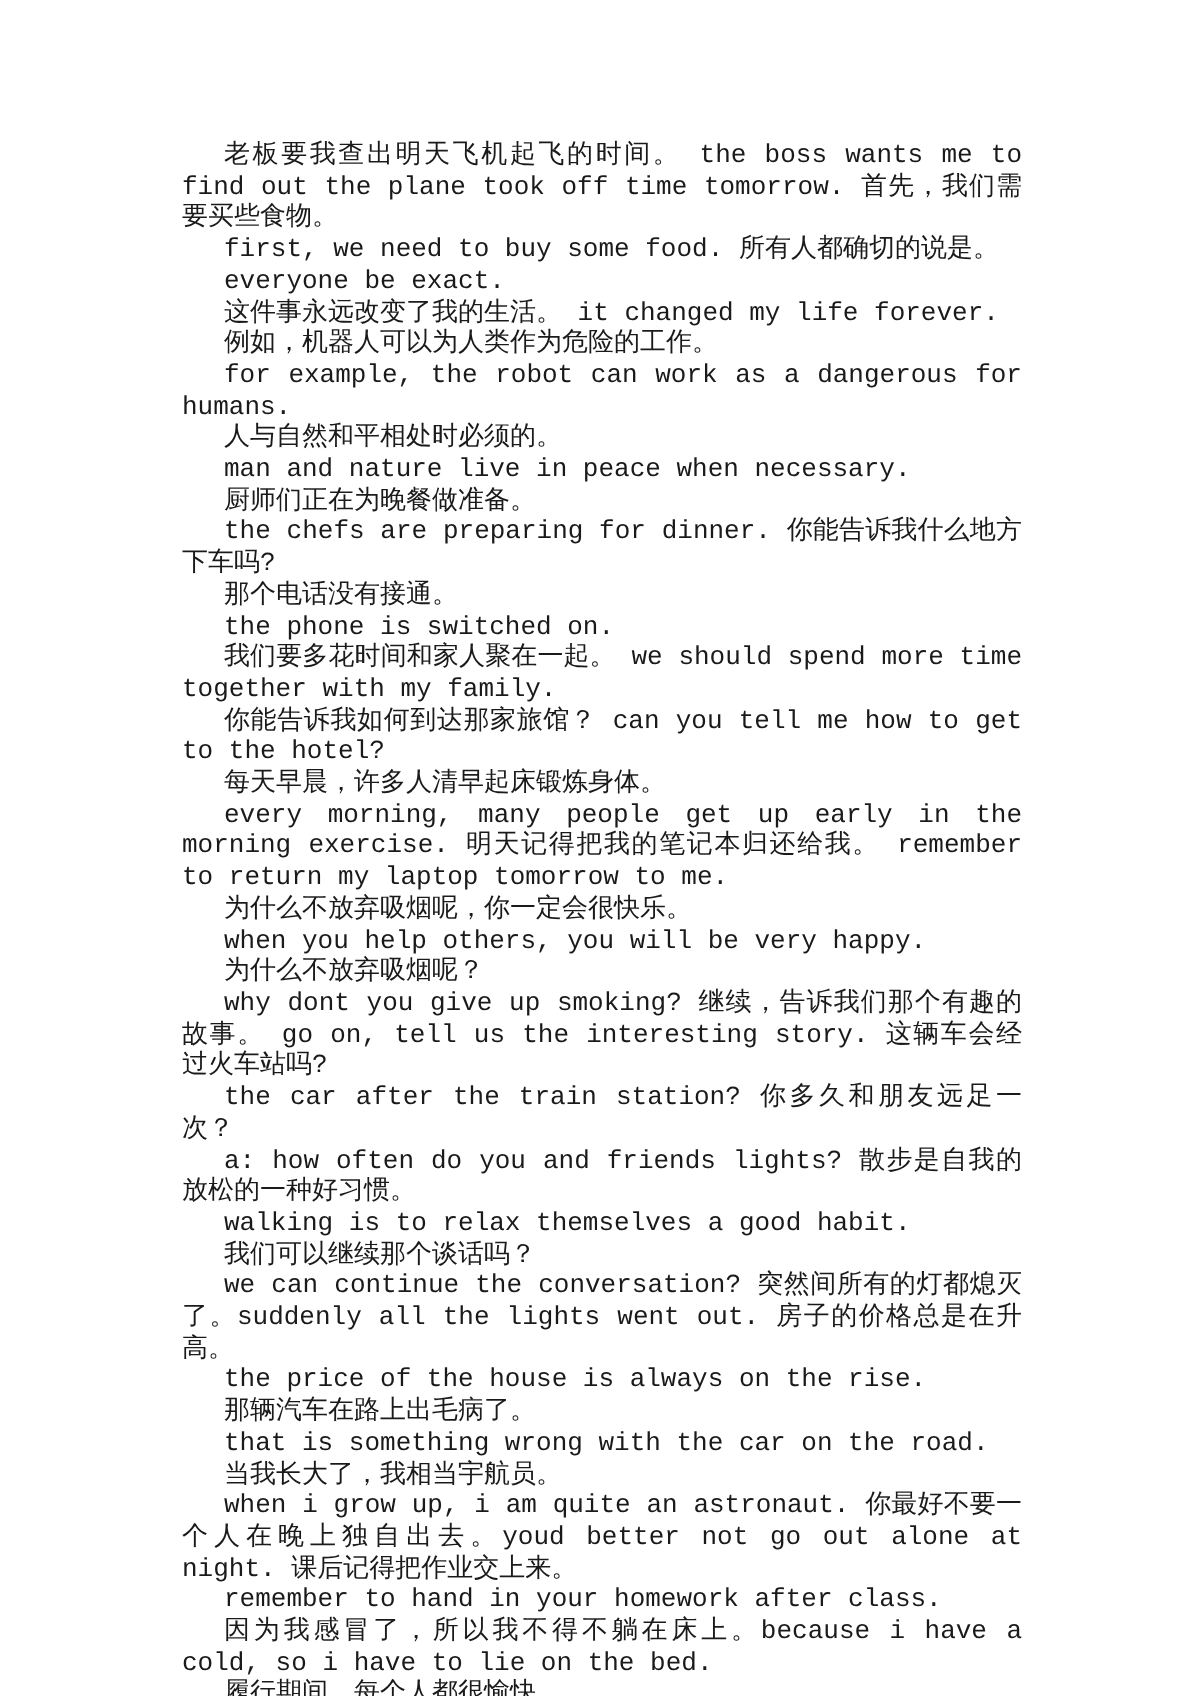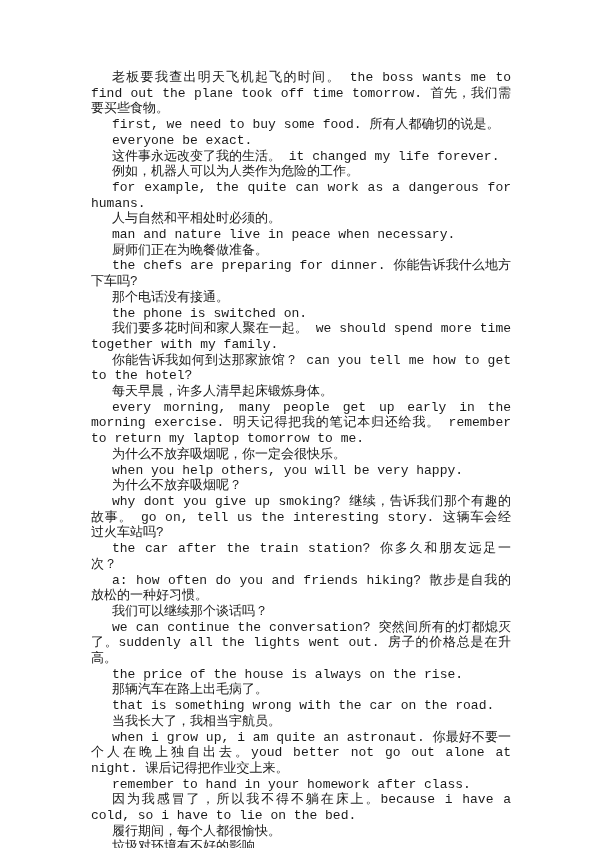--- a/index.html
+++ b/index.html
@@ -34,37 +34,38 @@
   </style>
 </head>
 <body>
 
 <div class="page">
   <p class="para">老板要我查出明天飞机起飞的时间。 the boss wants me to find out the plane took off time tomorrow. 首先，我们需要买些食物。</p>
   <p class="para">first, we need to buy some food. 所有人都确切的说是。</p>
   <p class="para">everyone be exact.</p>
   <p class="para">这件事永远改变了我的生活。 it changed my life forever.</p>
   <p class="para">例如，机器人可以为人类作为危险的工作。</p>
-  <p class="para">for example, the quite can work as a dangerous for humans.</p>
+  <p class="para">for example, the robot can work as a dangerous for humans.</p>
   <p class="para">人与自然和平相处时必须的。</p>
   <p class="para">man and nature live in peace when necessary.</p>
   <p class="para">厨师们正在为晚餐做准备。</p>
   <p class="para">the chefs are preparing for dinner. 你能告诉我什么地方下车吗?</p>
   <p class="para">那个电话没有接通。</p>
   <p class="para">the phone is switched on.</p>
   <p class="para">我们要多花时间和家人聚在一起。 we should spend more time together with my family.</p>
   <p class="para">你能告诉我如何到达那家旅馆？ can you tell me how to get to the hotel?</p>
   <p class="para">每天早晨，许多人清早起床锻炼身体。</p>
   <p class="para">every morning, many people get up early in the morning exercise. 明天记得把我的笔记本归还给我。 remember to return my laptop tomorrow to me.</p>
   <p class="para">为什么不放弃吸烟呢，你一定会很快乐。</p>
   <p class="para">when you help others, you will be very happy.</p>
   <p class="para">为什么不放弃吸烟呢？</p>
   <p class="para">why dont you give up smoking? 继续，告诉我们那个有趣的故事。 go on, tell us the interesting story. 这辆车会经过火车站吗?</p>
   <p class="para">the car after the train station? 你多久和朋友远足一次？</p>
-  <p class="para">a: how often do you and friends hiking? 散步是自我的放松的一种好习惯。</p>
+  <p class="para">a: how often do you and friends lights? 散步是自我的放松的一种好习惯。</p>
+  <p class="para">walking is to relax themselves a good habit.</p>
   <p class="para">我们可以继续那个谈话吗？</p>
   <p class="para">we can continue the conversation? 突然间所有的灯都熄灭了。suddenly all the lights went out. 房子的价格总是在升高。</p>
   <p class="para">the price of the house is always on the rise.</p>
   <p class="para">那辆汽车在路上出毛病了。</p>
   <p class="para">that is something wrong with the car on the road.</p>
   <p class="para">当我长大了，我相当宇航员。</p>
   <p class="para">when i grow up, i am quite an astronaut. 你最好不要一个人在晚上独自出去。youd better not go out alone at night. 课后记得把作业交上来。</p>
   <p class="para">remember to hand in your homework after class.</p>
   <p class="para">因为我感冒了，所以我不得不躺在床上。because i have a cold, so i have to lie on the bed.</p>
   <p class="para">履行期间，每个人都很愉快。</p>

